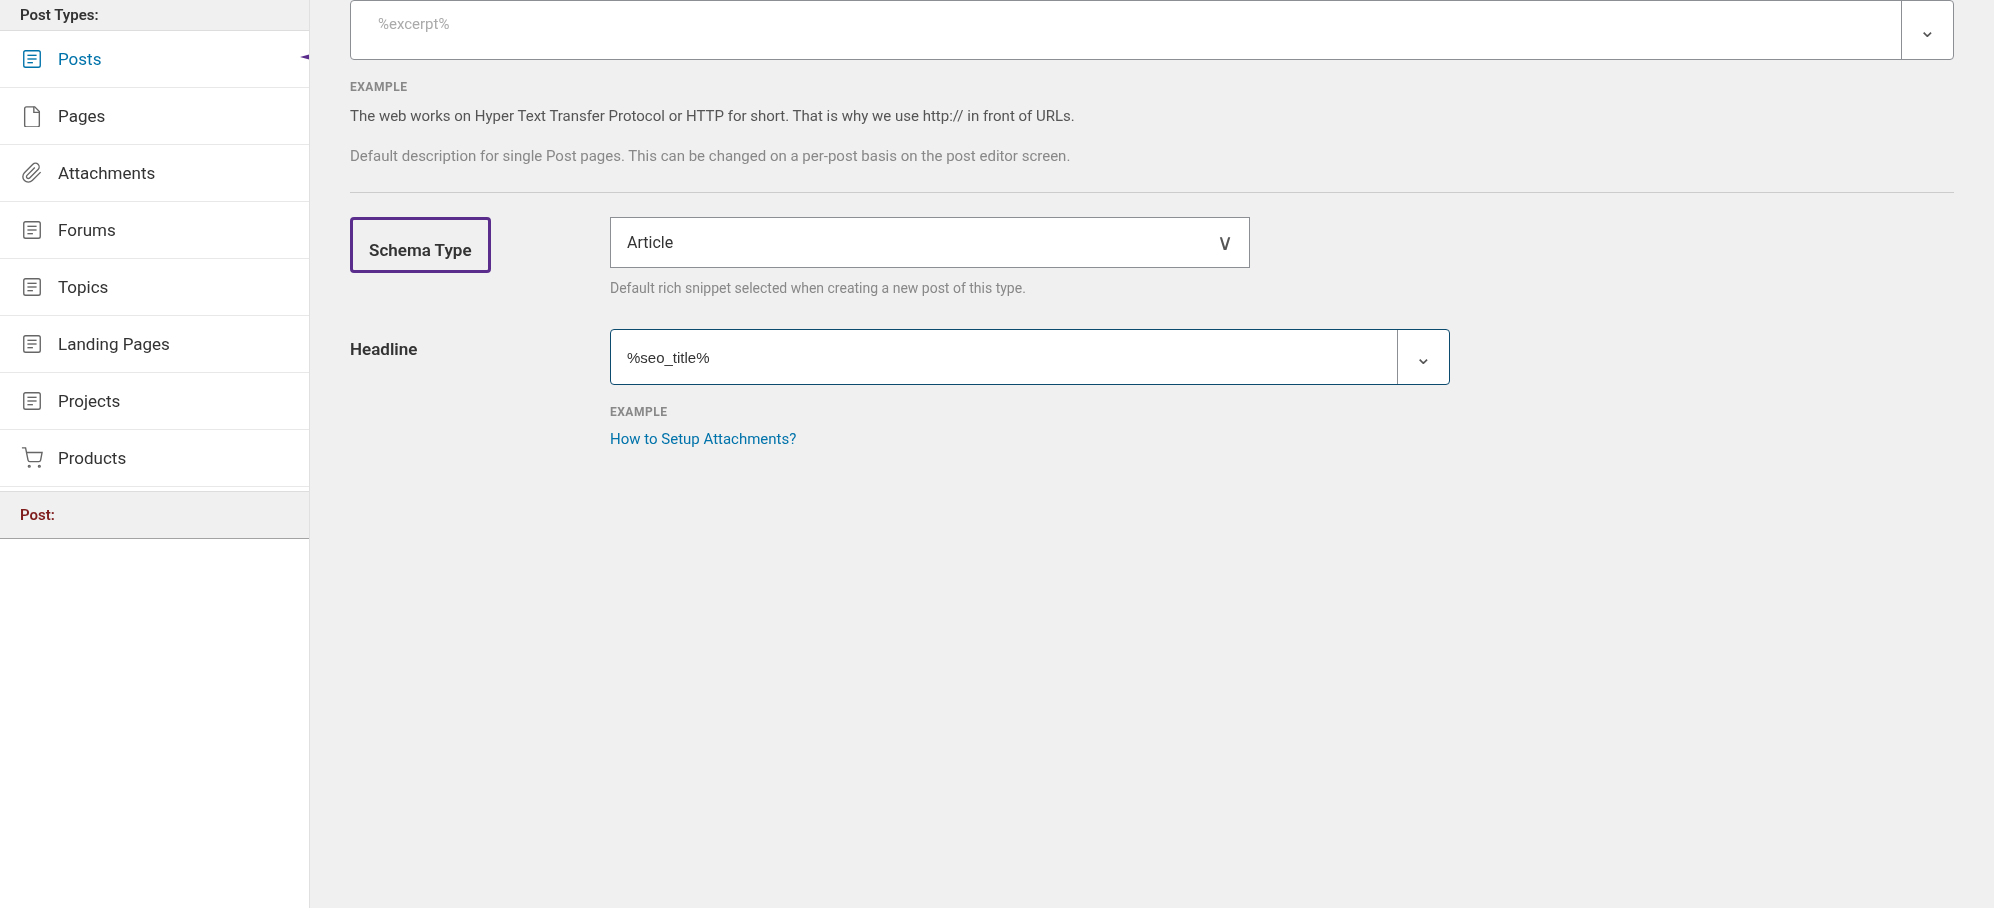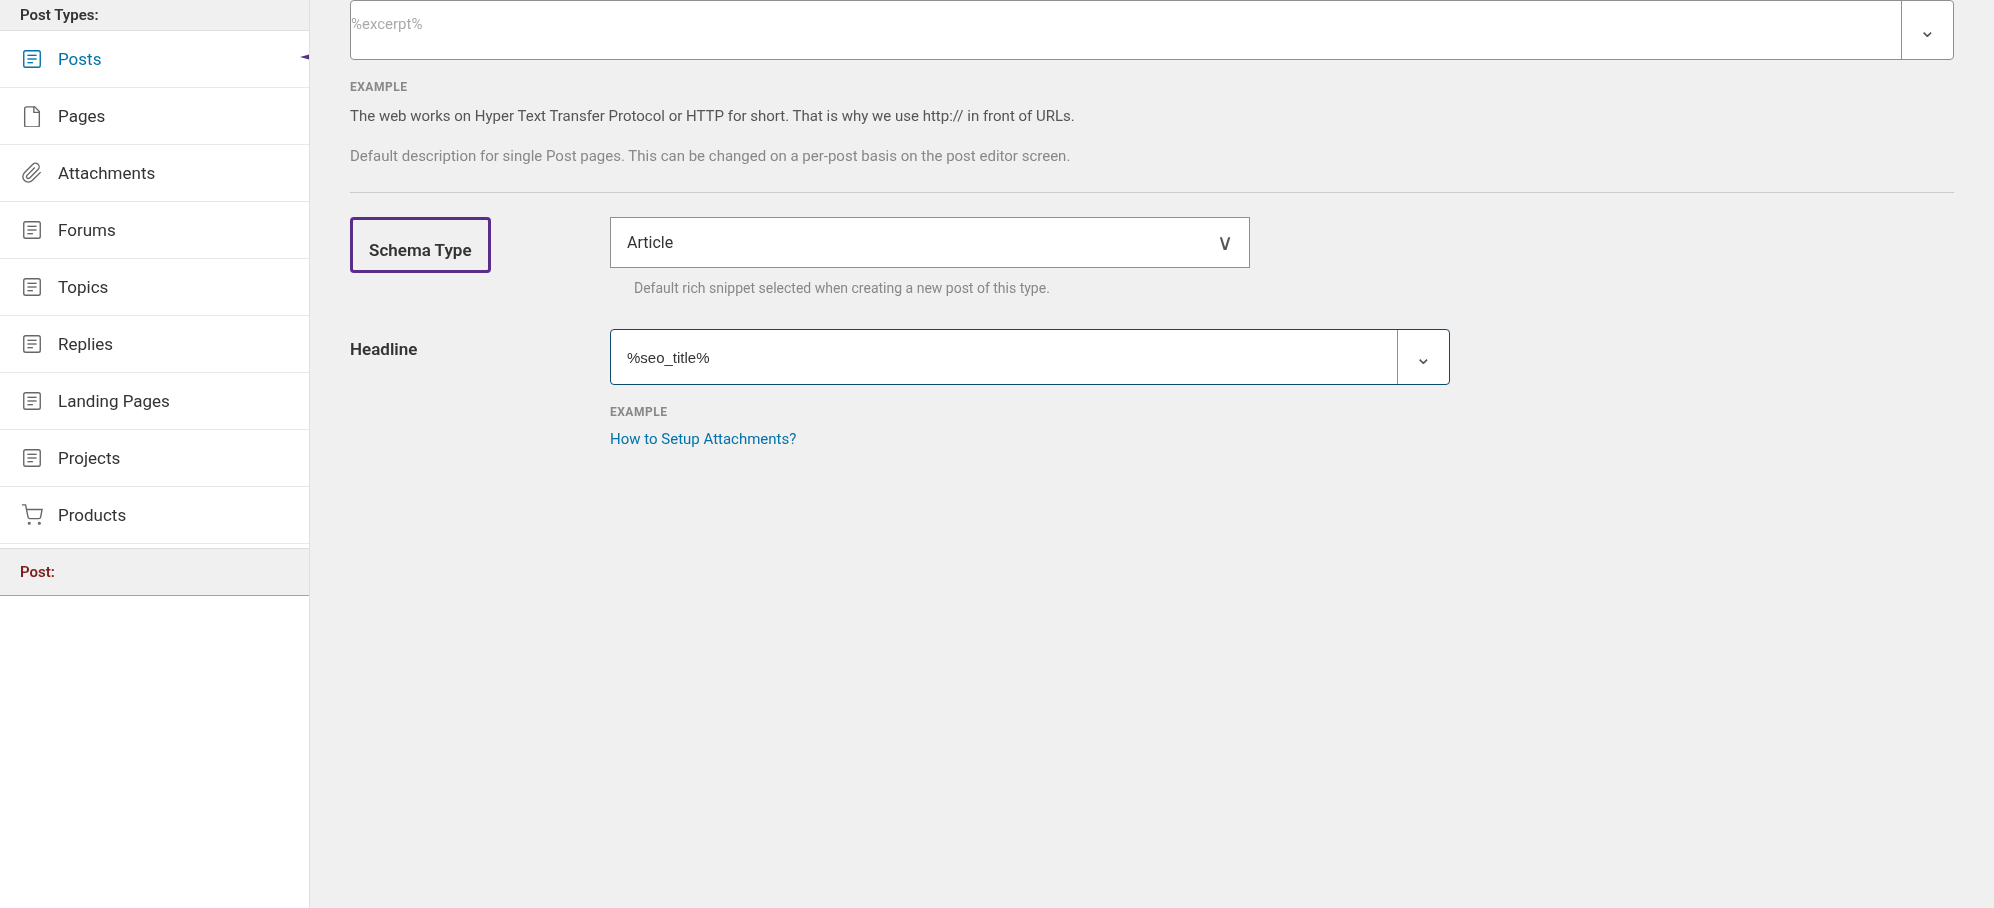--- a/index.html
+++ b/index.html
@@ -89,21 +89,21 @@
       align-items: stretch;
       border: 1px solid #8c8f94;
       border-radius: 4px;
       background: #fff;
       margin-bottom: 0;
       min-height: 60px;
     }
 
     .excerpt-input {
       flex: 1;
-      padding: 14px 0;
+      padding: 14px 27px;
       font-size: 15px;
       color: #777;
       border: none;
       outline: none;
       background: transparent;
     }
 
     .dropdown-btn {
       width: 52px;
       border: none;
@@ -193,21 +193,20 @@
 
     .select-dropdown .select-text {
       flex: 1;
     }
 
     .field-hint {
       font-size: 14px;
       color: #888;
       margin-top: 10px;
       line-height: 1.5;
-      margin-left: 24px;
     }
 
     
     .headline-input-row {
       display: flex;
       align-items: stretch;
       border: 1px solid #0c4a6e;
       border-radius: 4px;
       background: #fff;
       min-height: 56px;
@@ -298,31 +297,20 @@
       <svg class="icon-svg" viewBox="0 0 24 24" fill="none" stroke="#666" stroke-width="1.5">
         <rect x="3" y="3" width="18" height="18" rx="2"></rect>
         <line x1="7" y1="8" x2="17" y2="8"></line>
         <line x1="7" y1="12" x2="17" y2="12"></line>
         <line x1="7" y1="16" x2="13" y2="16"></line>
       </svg>
     </span>
     <span class="item-label">Topics</span>
   </div>
 
-  <div class="sidebar-item">
-    <span class="item-icon">
-      <svg class="icon-svg" viewBox="0 0 24 24" fill="none" stroke="#666" stroke-width="1.5">
-        <rect x="3" y="3" width="18" height="18" rx="2"></rect>
-        <line x1="7" y1="8" x2="17" y2="8"></line>
-        <line x1="7" y1="12" x2="17" y2="12"></line>
-        <line x1="7" y1="16" x2="13" y2="16"></line>
-      </svg>
-    </span>
-    <span class="item-label">Replies</span>
-  </div>
 
   <div class="sidebar-item">
     <span class="item-icon">
       <svg class="icon-svg" viewBox="0 0 24 24" fill="none" stroke="#666" stroke-width="1.5">
         <rect x="3" y="3" width="18" height="18" rx="2"></rect>
         <line x1="7" y1="8" x2="17" y2="8"></line>
         <line x1="7" y1="12" x2="17" y2="12"></line>
         <line x1="7" y1="16" x2="13" y2="16"></line>
       </svg>
     </span>

